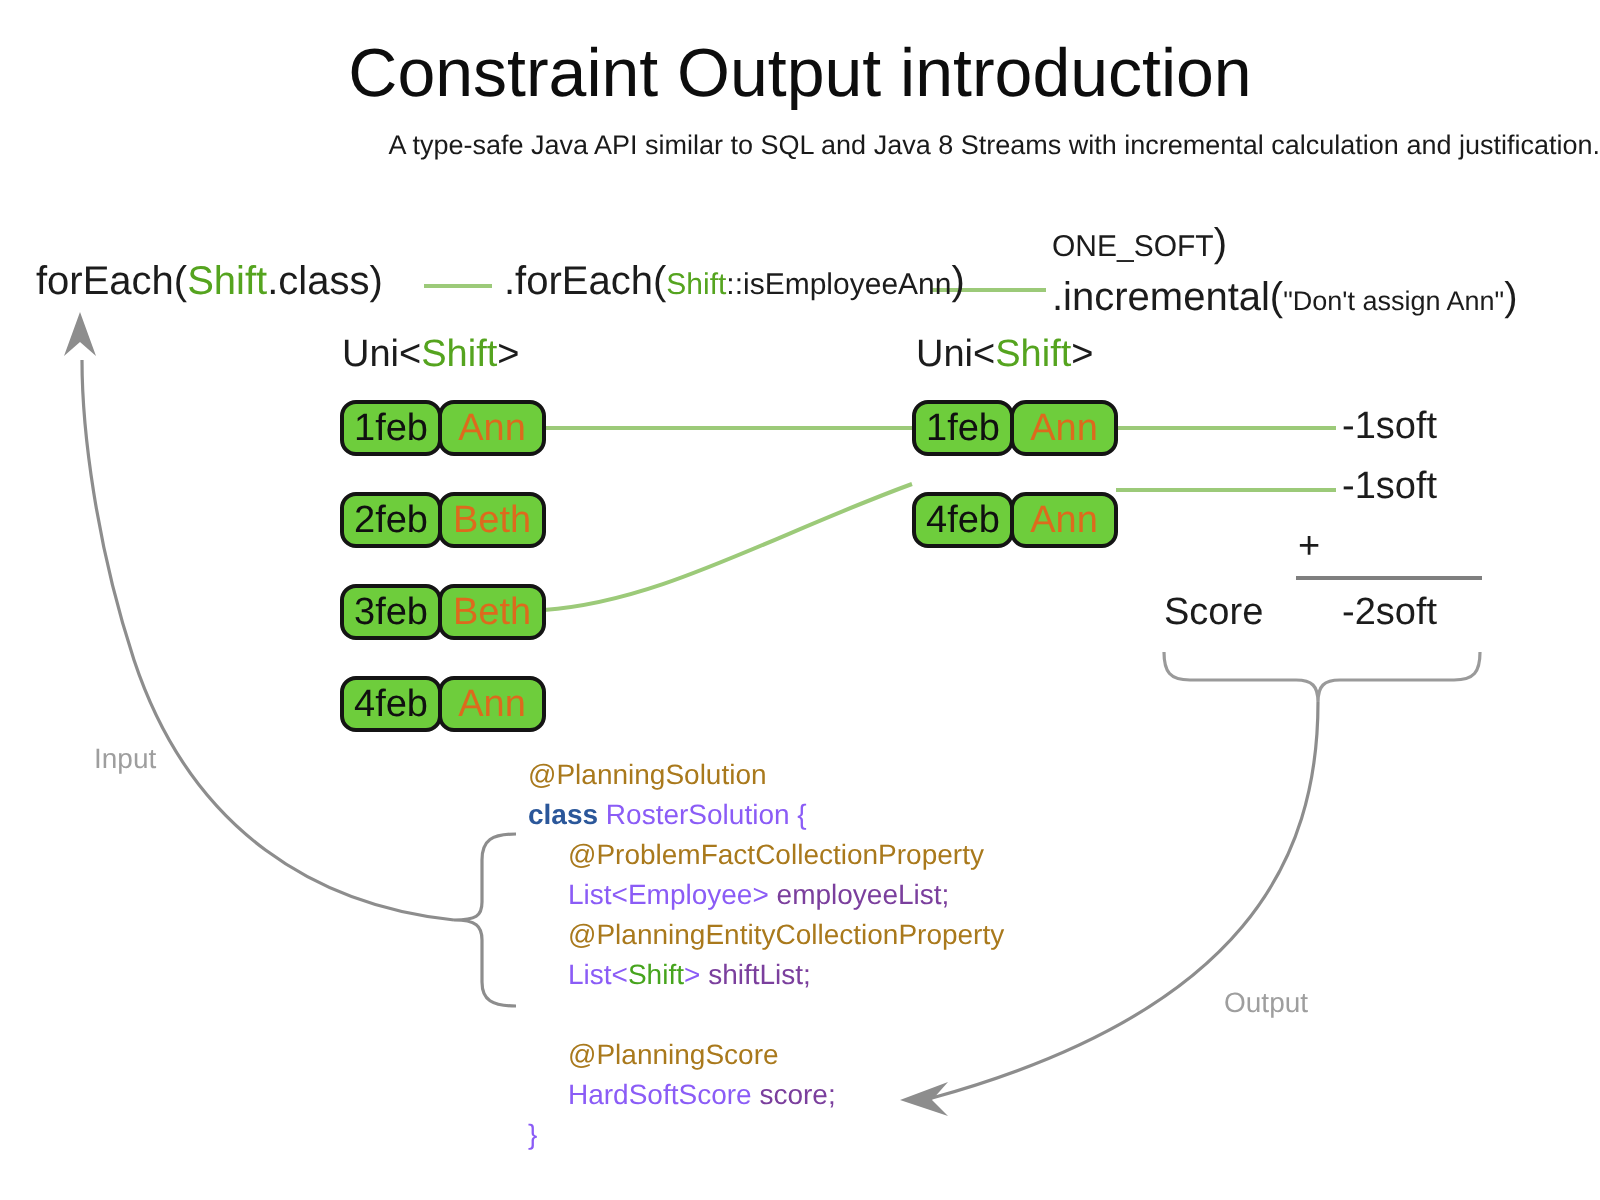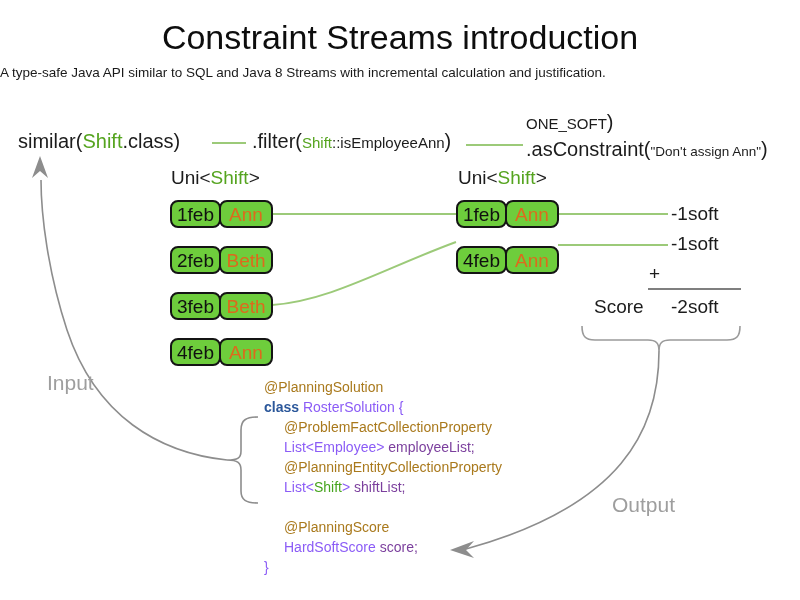--- a/index.html
+++ b/index.html
@@ -6,21 +6,21 @@
   #slide{
     position:relative;width:800px;height:600px;background:#ffffff;overflow:hidden;
     font-family:"Liberation Sans",sans-serif;color:#000;
   }
   .abs{position:absolute;}
   #overlay{position:absolute;left:0;top:0;z-index:0;}
   .layer{position:absolute;left:0;top:0;z-index:1;width:800px;height:600px;pointer-events:none;}
   .layer > *{pointer-events:auto;}
 
   .title{width:800px;text-align:center;top:18px;left:0;font-size:34px;color:#0d0d0d;letter-spacing:0px;}
-  .subtitle{width:800px;text-align:left;top:65px;left:0;font-size:13.5px;color:#1a1a1a;}
+  .subtitle{width:800px;text-align:right;top:65px;left:0;font-size:13.5px;color:#1a1a1a;}
 
   .pipe{font-size:20px;color:#1c1c1c;white-space:nowrap;display:flex;align-items:baseline;}
   .pipe .small{font-size:15px;}
   .pipe .tiny{font-size:13.5px;}
   .green{color:#55a41f;}
 
   .stream-header{font-size:19px;color:#1c1c1c;white-space:nowrap;}
   .stream-table{display:flex;flex-direction:column;gap:3px;}
   .srow{display:flex;height:43px;}
   .cell{
@@ -29,21 +29,21 @@
     line-height:1;
   }
   .cell.date{width:51px;color:#101010;margin-right:-2px;}
   .cell.name{width:54px;color:#dd6a1d;}
 
   .penalty{font-size:19px;color:#1c1c1c;}
   .plus{font-size:19px;color:#1c1c1c;}
   .score-label{font-size:19px;color:#1c1c1c;}
   .score-value{font-size:19px;color:#1c1c1c;}
 
-  .io-label{font-size:21px;color:#9e9e9e;}
+  .io-label{font-size:14px;color:#9e9e9e;}
 
   .code{font-size:14px;line-height:20px;white-space:pre;color:#151515;}
   .code .ann{color:#a9791c;}
   .code .kw{color:#2b579a;font-weight:bold;}
   .code .typ{color:#46a41d;}
   .code .fld{color:#7b3f9d;}
   .code .pl{color:#8b5cf6;}
   .cline{height:20px;}
 </style>
 </head>
@@ -69,43 +69,43 @@
     <polygon points="450,550 474,541 466,550 474,558" fill="#8d8d8d"></polygon>
 
     <path d="M 258 417 C 246 417, 241 420, 241 430 L 241 451 C 241 458, 238 460, 227 460 C 238 460, 241 463, 241 470 L 241 491 C 241 500, 246 503, 258 503" fill="none" stroke="#8d8d8d" stroke-width="1.6"></path>
 
     <path d="M 227 460 C 160 453, 96 417, 67 330 C 48 272, 41 215, 41 180" fill="none" stroke="#8d8d8d" stroke-width="1.6"></path>
     <polygon points="40,156 32,178 40,171 48,178" fill="#8d8d8d"></polygon>
   </svg>
 
   <div class="layer">
 
-    <div class="abs title">Constraint Streams introduction</div>
+    <div class="abs title">Constraint Output introduction</div>
     <div class="abs subtitle">A type-safe Java API similar to SQL and Java 8 Streams with incremental calculation and justification.</div>
 
     <div class="abs pipe" style="left:18px;top:130px;">
-      <span>similar(</span>
+      <span>forEach(</span>
         <span class="green">Shift</span>
         <span>.class)</span>
     </div>
 
     <div class="abs pipe" style="left:252px;top:130px;">
-      <span>.filter(</span>
+      <span>.forEach(</span>
         <span class="small green">Shift</span>
         <span class="small">::isEmployeeAnn</span>
         <span>)</span>
     </div>
 
     <div class="abs pipe" style="left:526px;top:111px;">
         <span class="small">ONE_SOFT</span>
         <span>)</span>
     </div>
 
     <div class="abs pipe" style="left:526px;top:138px;">
-      <span>.asConstraint(</span>
+      <span>.incremental(</span>
         <span class="tiny">"Don't assign Ann"</span>
         <span>)</span>
     </div>
 
     <div class="abs stream-header" style="left:171px;top:167px;">
       <span>Uni&lt;</span><span class="green">Shift</span><span>&gt;</span>
     </div>
     <div class="abs stream-table" style="left:170px;top:200px;">
         <div class="srow">
           <span class="cell date">1feb</span>
@@ -135,21 +135,21 @@
         </div>
         <div class="srow">
           <span class="cell date">4feb</span>
           <span class="cell name">Ann</span>
         </div>
       </div>
 
     <div class="abs penalty" style="left:671px;top:203px;">-1soft</div>
     <div class="abs penalty" style="left:671px;top:233px;">-1soft</div>
     <div class="abs plus" style="left:649px;top:263px;">+</div>
-    <div class="abs score-label" style="left:582px;top:296px;margin-left:12px;">Score</div>
+    <div class="abs score-label" style="left:582px;top:296px;">Score</div>
     <div class="abs score-value" style="left:671px;top:296px;">-2soft</div>
 
     <div class="abs io-label" style="left:47px;top:371px;">Input</div>
     <div class="abs io-label" style="left:612px;top:493px;">Output</div>
 
     <div class="abs code" style="left:264px;top:377px;"><div class="cline" style="padding-left: 0px;"><span class="ann">@PlanningSolution</span></div><div class="cline" style="padding-left: 0px;"><span class="kw">class</span><span class="pl"> RosterSolution {</span></div><div class="cline" style="padding-left: 20px;"><span class="ann">@ProblemFactCollectionProperty</span></div><div class="cline" style="padding-left: 20px;"><span class="pl">List&lt;Employee&gt; </span><span class="fld">employeeList;</span></div><div class="cline" style="padding-left: 20px;"><span class="ann">@PlanningEntityCollectionProperty</span></div><div class="cline" style="padding-left: 20px;"><span class="pl">List&lt;</span><span class="typ">Shift</span><span class="pl">&gt; </span><span class="fld">shiftList;</span></div><div class="cline" style="padding-left: 0px;"></div><div class="cline" style="padding-left: 20px;"><span class="ann">@PlanningScore</span></div><div class="cline" style="padding-left: 20px;"><span class="pl">HardSoftScore </span><span class="fld">score;</span></div><div class="cline" style="padding-left: 0px;"><span class="pl">}</span></div></div>
 
   </div>
 </div>
 

